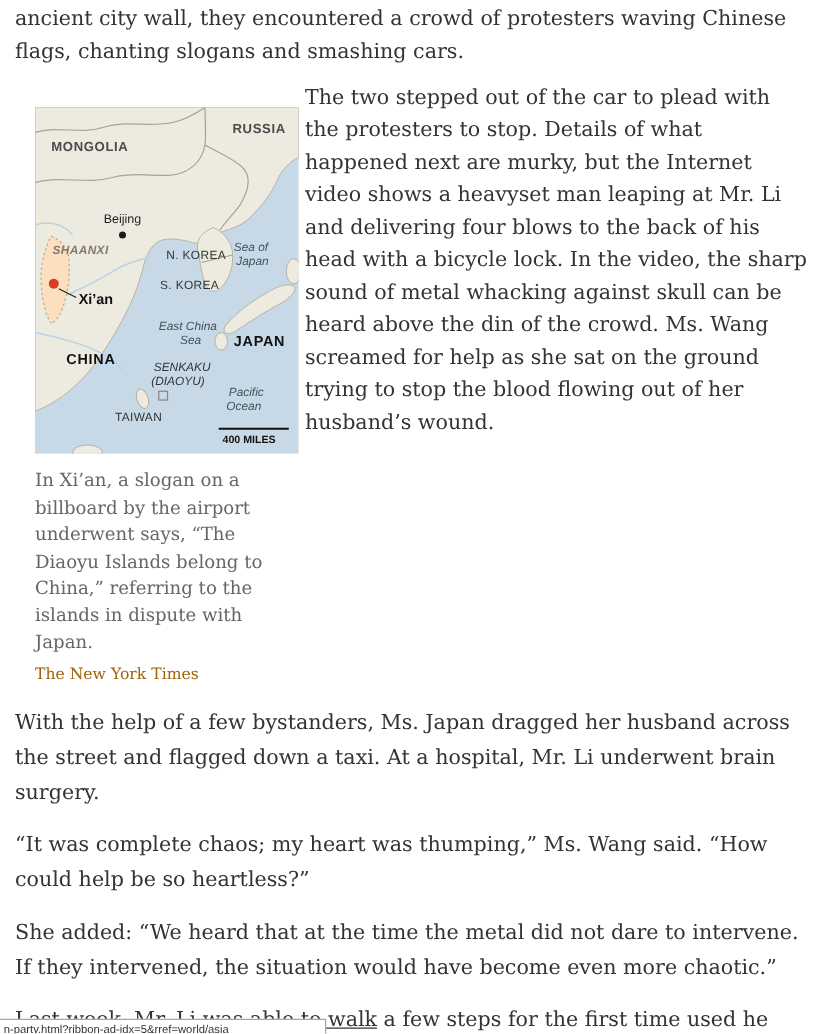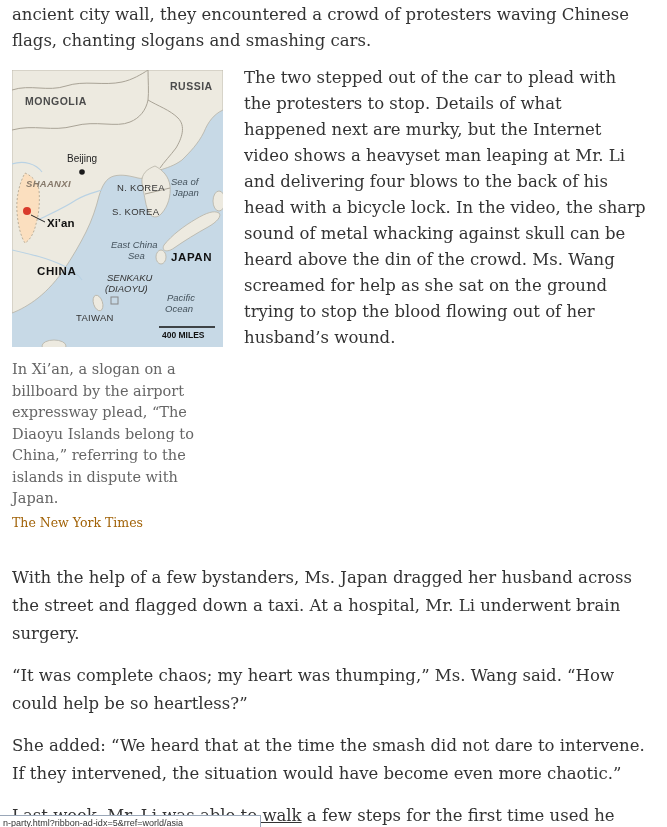--- a/index.html
+++ b/index.html
@@ -41,21 +41,21 @@
     padding:2px 0 0 4px; white-space:nowrap; overflow:hidden;
   }
 </style>
 </head>
 <body>
 
 <div class="page">
 
   <p class="body-text top-para">ancient city wall, they encountered a crowd of protesters waving Chinese flags, chanting slogans and smashing cars.</p>
 
-  <figure class="figure" style="margin:0">
+  <figure class="figure" style="margin:16px">
     <svg class="map-svg" viewBox="0 0 211 277">
 
       <rect x="0" y="0" width="211" height="277" fill="#c7d9e6"></rect>
 
       <path fill="#edeae0" stroke="#b6b2a6" stroke-width="0.8" d="M0,0 H211 V40 C202,44 196,52 192,62 C186,74 178,82 170,90 C162,96 154,98 148,100
            C140,104 132,110 126,108 C118,106 110,104 102,106 C94,108 90,116 87,126
            C84,138 80,150 74,162 C68,174 61,186 53,198 C45,210 36,220 26,228
            C17,235 8,240 0,243 Z"></path>
 
       <path fill="#edeae0" stroke="#b6b2a6" stroke-width="0.8" d="M143,96 C151,100 157,107 158,116 C159,126 156,136 150,143 C145,149 139,148 136,141
@@ -104,33 +104,33 @@
       <text class="mlbl lbl-country-dark" x="159" y="191">JAPAN</text>
       <text class="mlbl lbl-country-dark" x="25" y="205">CHINA</text>
       <text class="mlbl lbl-italic-caps" x="95" y="211">SENKAKU</text>
       <text class="mlbl lbl-italic-caps" x="93" y="222">(DIAOYU)</text>
       <text class="mlbl lbl-water" x="155" y="231">Pacific</text>
       <text class="mlbl lbl-water" x="153" y="242">Ocean</text>
       <text class="mlbl lbl-region" x="64" y="251">TAIWAN</text>
       <text class="mlbl lbl-scale" x="150" y="268">400 MILES</text>
     </svg>
     <figcaption>
-      <div class="caption-text">In Xi’an, a slogan on a billboard by the airport expressway plead, “The Diaoyu Islands belong to China,” referring to the islands in dispute with Japan.</div>
+      <div class="caption-text">In Xi’an, a slogan on a billboard by the airport underwent says, “The Diaoyu Islands belong to China,” referring to the islands in dispute with Japan.</div>
       <div class="credit">The New York Times</div>
     </figcaption>
   </figure>
 
   <div class="right-col">
     <p class="body-text">The two stepped out of the car to plead with the protesters to stop. Details of what happened next are murky, but the Internet video shows a heavyset man leaping at Mr. Li and delivering four blows to the back of his head with a bicycle lock. In the video, the sharp sound of metal whacking against skull can be heard above the din of the crowd. Ms. Wang screamed for help as she sat on the ground trying to stop the blood flowing out of her husband’s wound.</p>
   </div>
 
   <div class="bottom-col">
     <p class="body-text">With the help of a few bystanders, Ms. Japan dragged her husband across the street and flagged down a taxi. At a hospital, Mr. Li underwent brain surgery.</p>
     <p class="body-text">“It was complete chaos; my heart was thumping,” Ms. Wang said. “How could help be so heartless?”</p>
-    <p class="body-text">She added: “We heard that at the time the smash did not dare to intervene. If they intervened, the situation would have become even more chaotic.”</p>
+    <p class="body-text">She added: “We heard that at the time the metal did not dare to intervene. If they intervened, the situation would have become even more chaotic.”</p>
     <p class="body-text"><span class="hover-link">Last week, Mr. Li was able to walk</span><span> a few steps for the first time used he</span></p>
   </div>
 
   <div class="status-tooltip">
     <span>n-party.html?ribbon-ad-idx=5&amp;rref=world/asia</span>
   </div>
 
 </div>
 
 </body></html>

